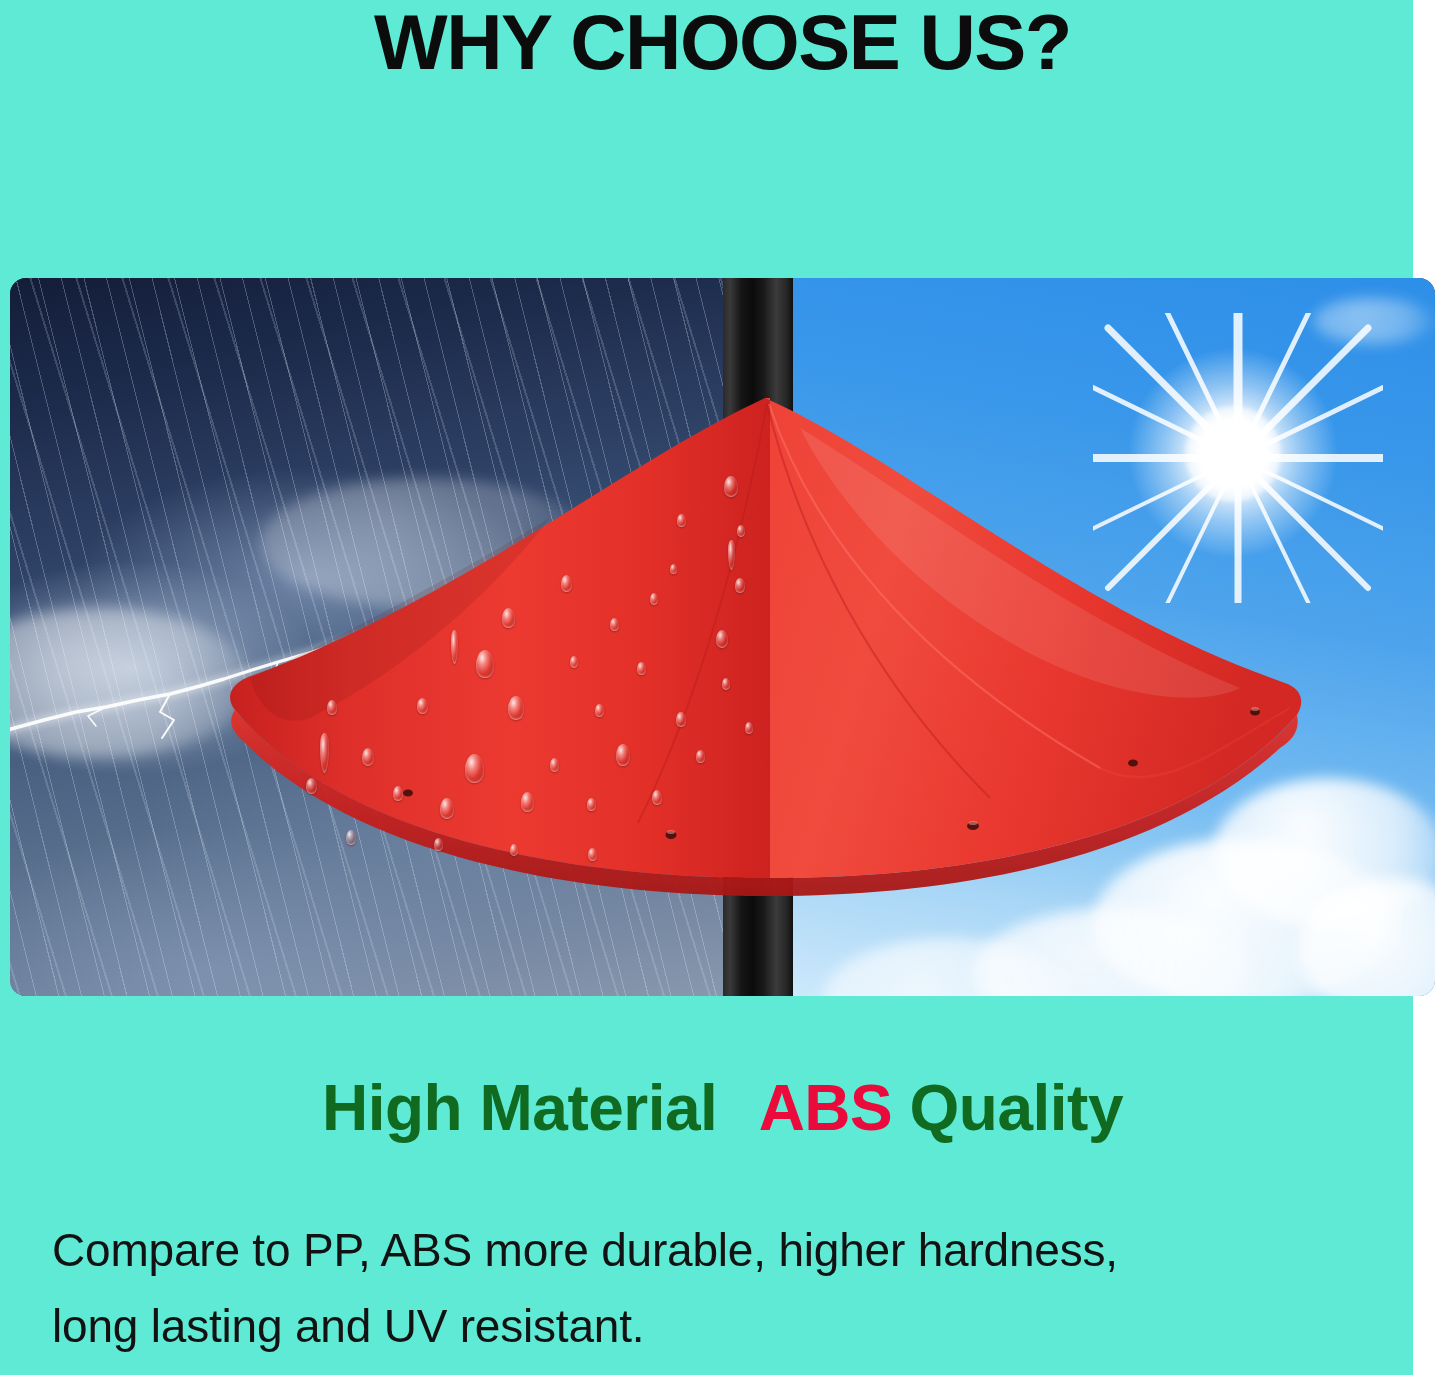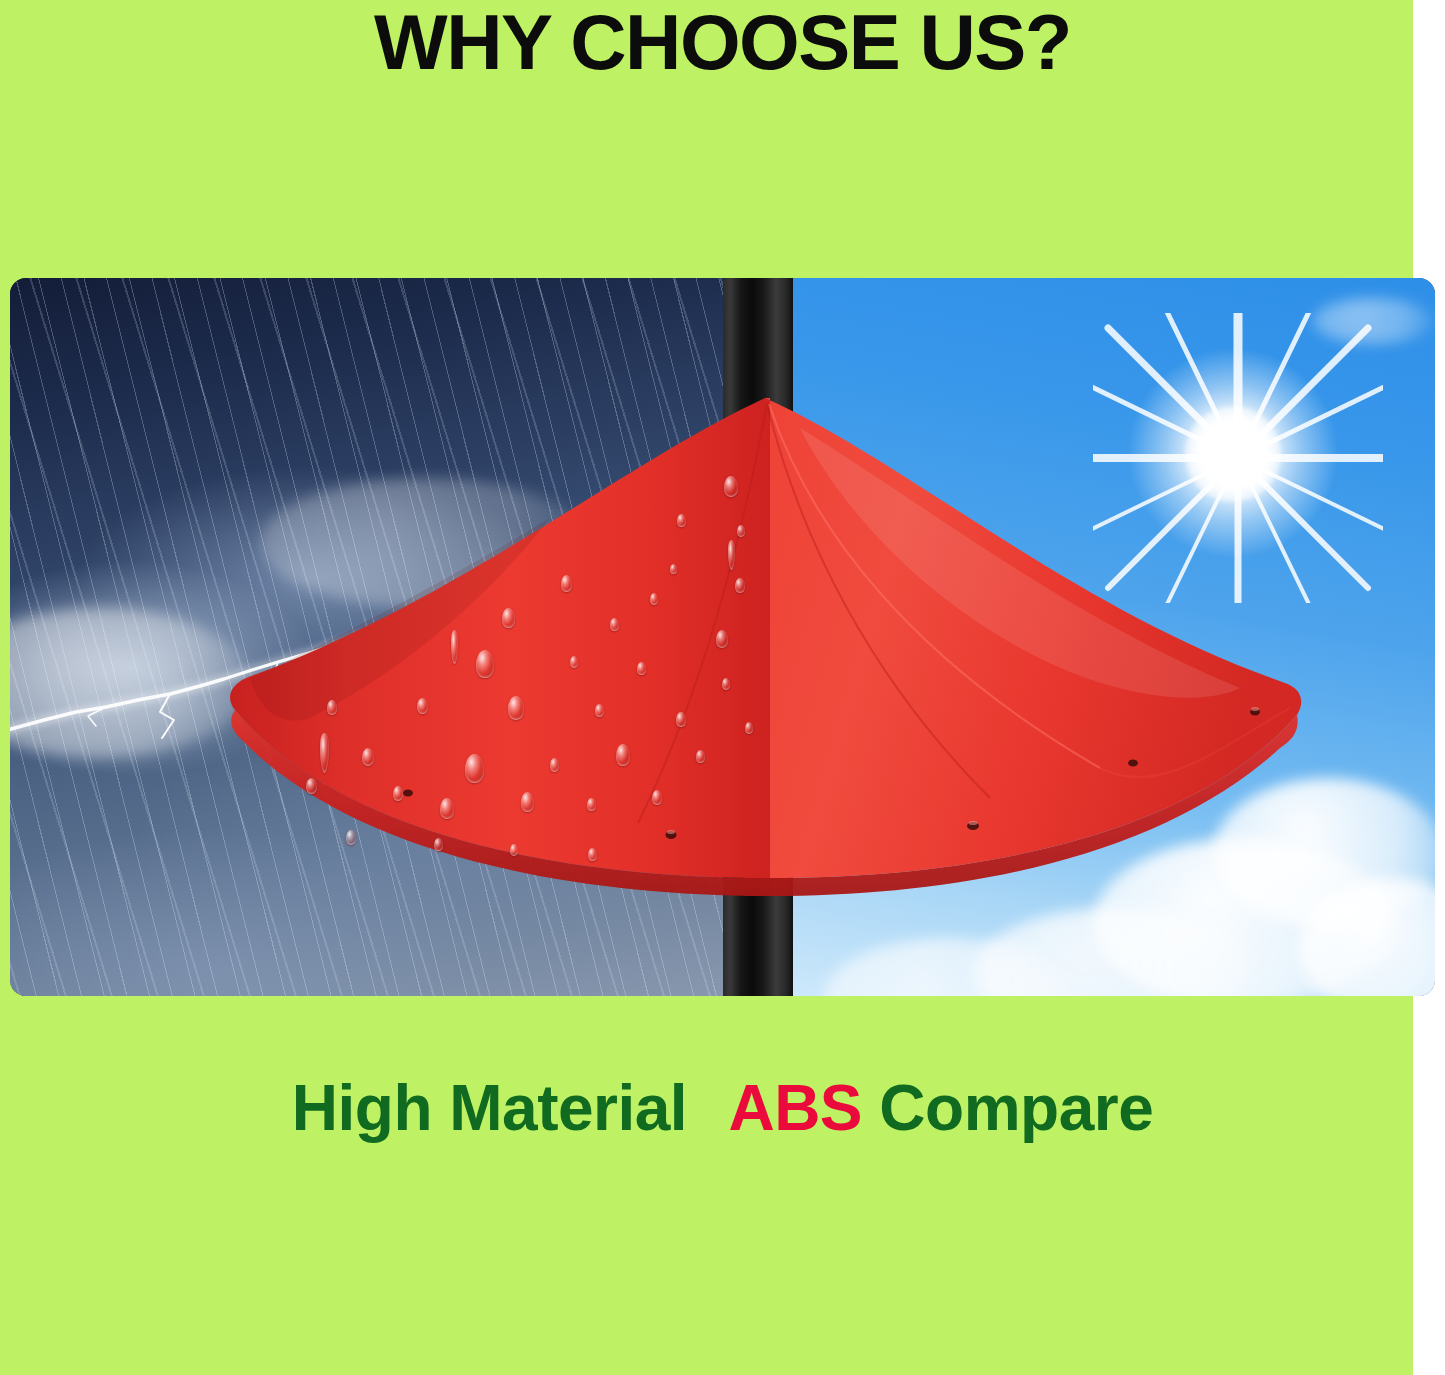--- a/index.html
+++ b/index.html
@@ -9,21 +9,21 @@
     height: 1375px;
     background: #ffffff;
     font-family: "Liberation Sans", sans-serif;
     overflow: hidden;
   }
 
   #page {
     position: relative;
     width: 1413px;
     height: 1375px;
-    background: #bef264;
+    background: #5eead4;
   }
 
   
   .page-title {
     position: absolute;
     left: 0; top: -6px;
     width: 1445px;
     text-align: center;
     font-size: 78px;
     font-weight: 700;
@@ -369,17 +369,21 @@
       <div class="drop" style="left:500px;top:566px;width:8px;height:12px;"></div>
       <div class="drop" style="left:578px;top:570px;width:9px;height:13px;"></div>
 
       <div class="drop" style="left:310px;top:455px;width:9px;height:40px;border-radius:48% 48% 50% 50% / 30% 30% 70% 70%;"></div>
       <div class="drop" style="left:441px;top:352px;width:7px;height:34px;border-radius:48% 48% 50% 50% / 30% 30% 70% 70%;"></div>
       <div class="drop" style="left:718px;top:262px;width:7px;height:30px;border-radius:48% 48% 50% 50% / 30% 30% 70% 70%;"></div>
     </div>
   </div>
 
   <div class="subhead">
-    <span class="g">High Material </span><span class="r">ABS</span><span class="g"> Compare</span>
+    <span class="g">High Material </span><span class="r">ABS</span><span class="g"> Quality</span>
   </div>
 
+  <div class="body-copy">
+    <div>Compare to PP, ABS more durable, higher hardness,</div>
+    <div>long lasting and UV resistant.</div>
+  </div>
 
 </div>
 
 </body></html>

